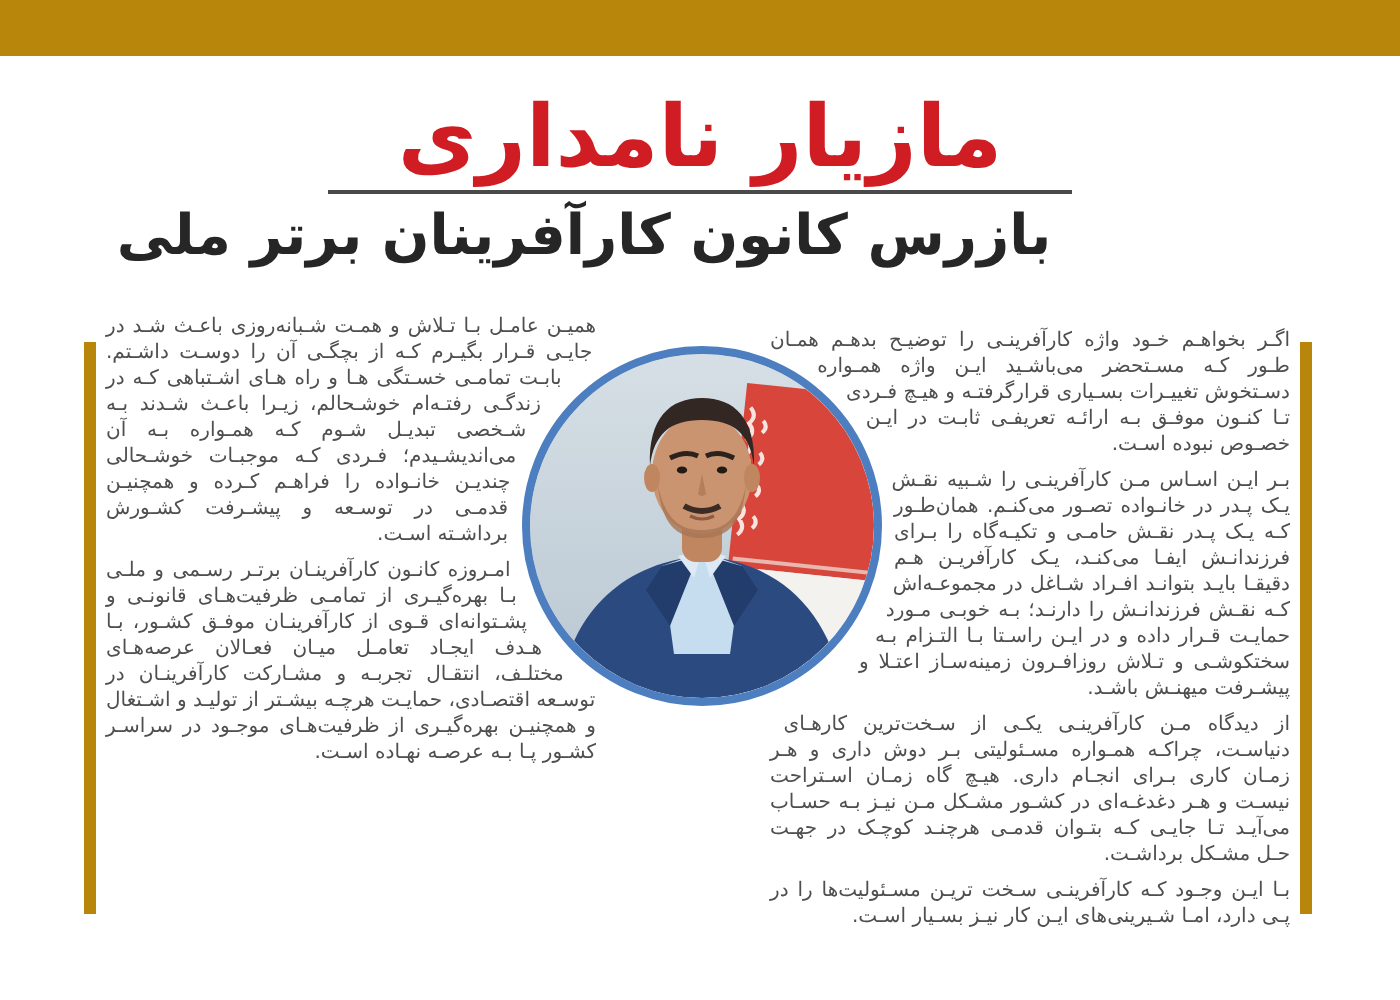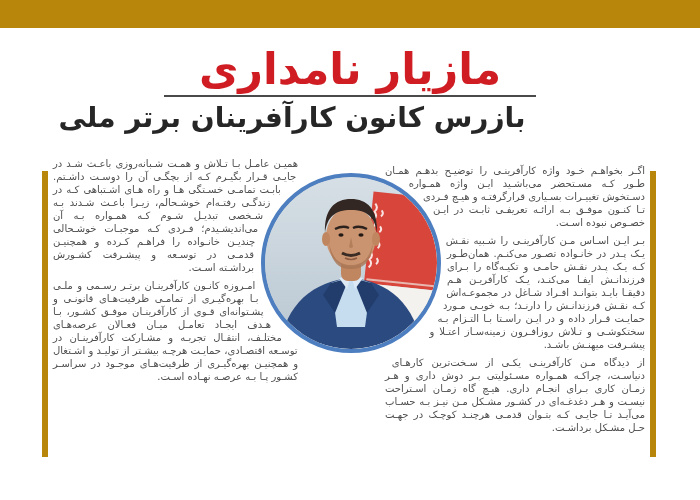--- a/index.html
+++ b/index.html
@@ -85,20 +85,21 @@
     <div class="cut-left-col"></div>
     <p>همیـن عامـل بـا تـلاش و همـت شـبانه‌روزی باعـث شـد در جایـی قـرار بگیـرم کـه از بچگـی آن را دوسـت داشـتم. بابـت تمامـی خسـتگی هـا و راه هـای اشـتباهی کـه در زندگـی رفتـه‌ام خوشـحالم، زیـرا باعـث شـدند بـه شـخصی تبدیـل شـوم کـه همـواره بـه آن می‌اندیشـیدم؛ فـردی کـه موجبـات خوشـحالی چندیـن خانـواده را فراهـم کـرده و همچنیـن قدمـی در توسـعه و پیشـرفت کشـورش برداشـته اسـت.</p>
     <p>امـروزه کانـون کارآفرینـان برتـر رسـمی و ملـی بـا بهره‌گیـری از تمامـی ظرفیت‌هـای قانونـی و پشـتوانه‌ای قـوی از کارآفرینـان موفـق کشـور، بـا هـدف ایجـاد تعامـل میـان فعـالان عرصه‌هـای مختلـف، انتقـال تجربـه و مشـارکت کارآفرینـان در توسـعه اقتصـادی، حمایـت هرچـه بیشـتر از تولیـد و اشـتغال و همچنیـن بهره‌گیـری از ظرفیت‌هـای موجـود در سراسـر کشـور پـا بـه عرصـه نهـاده اسـت.</p>
   </div>
 
   <div class="col col-right">
     <div class="cut-right-col"></div>
     <p>اگـر بخواهـم خـود واژه کارآفرینـی را توضیـح بدهـم همـان طـور کـه مسـتحضر می‌باشـید ایـن واژه همـواره دسـتخوش تغییـرات بسـیاری قرارگرفتـه و هیـچ فـردی تـا کنـون موفـق بـه ارائـه تعریفـی ثابـت در ایـن خصـوص نبوده اسـت.</p>
     <p>بـر ایـن اسـاس مـن کارآفرینـی را شـبیه نقـش یـک پـدر در خانـواده تصـور می‌کنـم. همان‌طـور کـه یـک پـدر نقـش حامـی و تکیـه‌گاه را بـرای فرزندانـش ایفـا می‌کنـد، یـک کارآفریـن هـم دقیقـا بایـد بتوانـد افـراد شـاغل در مجموعـه‌اش کـه نقـش فرزندانـش را دارنـد؛ بـه خوبـی مـورد حمایـت قـرار داده و در ایـن راسـتا بـا التـزام بـه سختکوشـی و تـلاش روزافـرون زمینه‌سـاز اعتـلا و پیشـرفت میهنـش باشـد.</p>
     <p>از دیدگاه مـن کارآفرینـی یکـی از سـخت‌ترین کارهـای دنیاسـت، چراکـه همـواره مسـئولیتی بـر دوش داری و هـر زمـان کاری بـرای انجـام داری. هیـچ گاه زمـان اسـتراحت نیسـت و هـر دغدغـه‌ای در کشـور مشـکل مـن نیـز بـه حسـاب می‌آیـد تـا جایـی کـه بتـوان قدمـی هرچنـد کوچـک در جهـت حـل مشـکل برداشـت.</p>
+    <p>بـا ایـن وجـود کـه کارآفرینـی سـخت تریـن مسـئولیت‌ها را در پـی دارد، امـا شـیرینی‌های ایـن کار نیـز بسـیار اسـت.</p>
   </div>
 
   <div class="portrait" role="img" aria-label="پرتره مازیار نامداری">
     <svg width="172" height="172" viewBox="0 0 172 172">
       <defs>
         <linearGradient id="bgGrad" x1="0" y1="0" x2="0" y2="1">
           <stop offset="0" stop-color="#d6dfe5"></stop>
           <stop offset="1" stop-color="#b9c7d2"></stop>
         </linearGradient>
         <clipPath id="circleClip">

